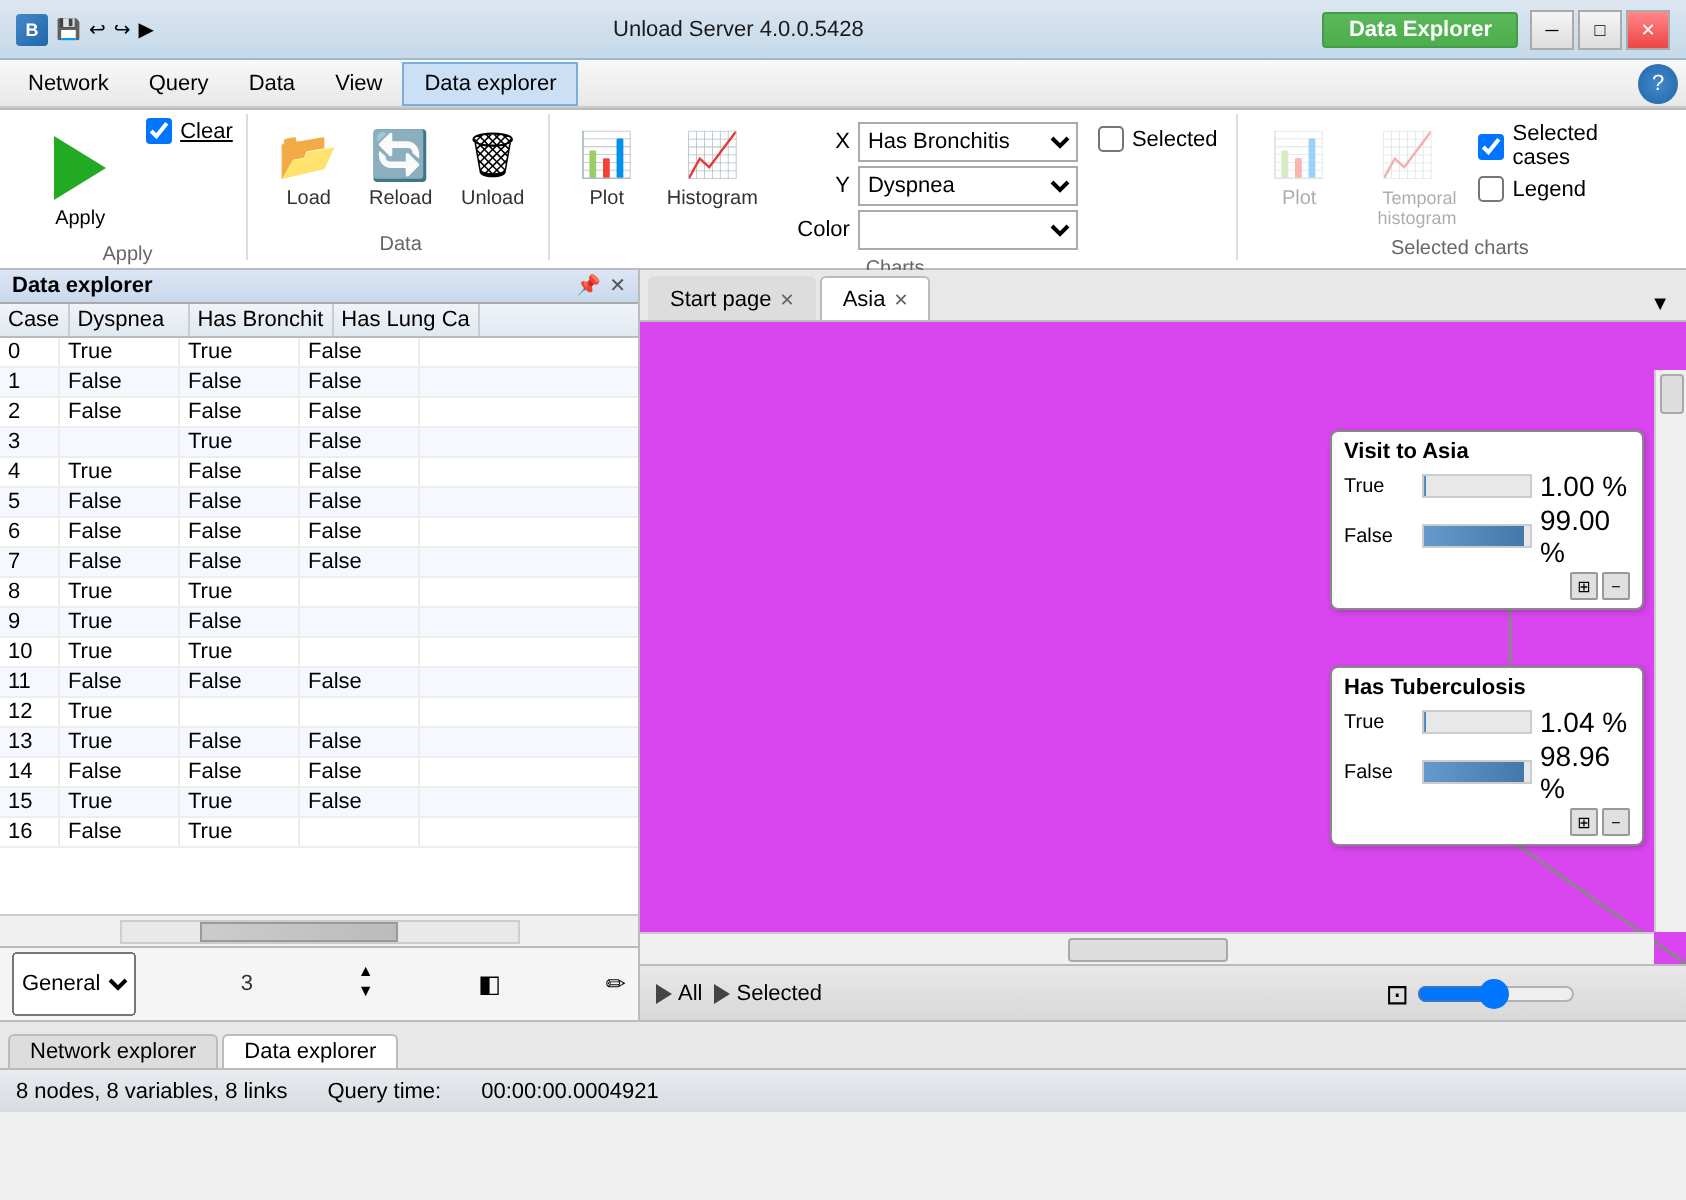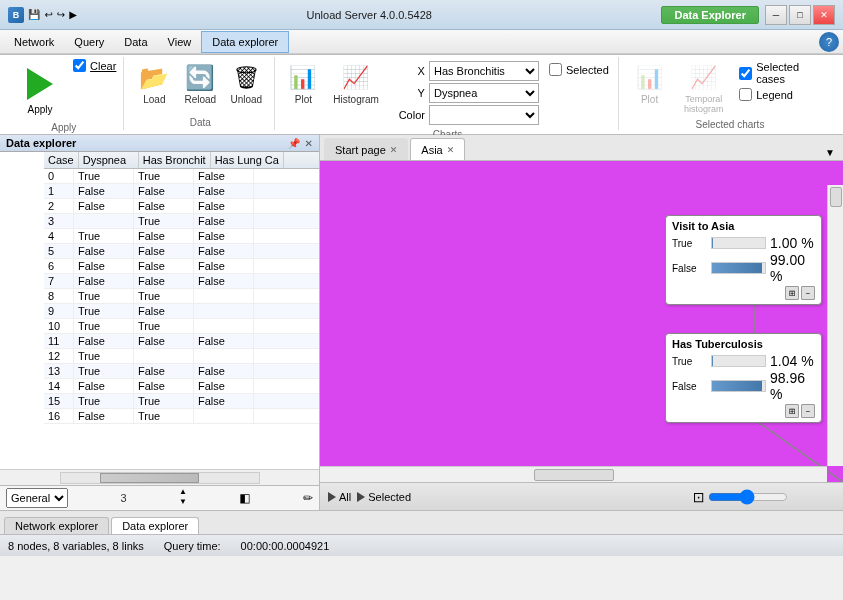--- a/index.html
+++ b/index.html
@@ -45,32 +45,32 @@
     
     .main-area { display: flex; height: 375px; }
 
     
     .data-panel { width: 320px; border-right: 1px solid #bbb; background: #fff; display: flex; flex-direction: column; }
     .data-panel-header { background: linear-gradient(to bottom, #dce6f4, #c8d8ec); padding: 2px 6px; display: flex; align-items: center; justify-content: space-between; border-bottom: 1px solid #aaa; }
     .data-panel-header-title { font-size: 11px; font-weight: bold; }
     .data-panel-controls { display: flex; gap: 4px; }
     .panel-ctrl-btn { font-size: 10px; cursor: pointer; color: #555; }
 
-    .data-table { flex: 1; overflow: hidden; margin-left: 44px; }
+    .data-table { flex: 1; overflow: hidden; }
     .table-header { display: flex; background: linear-gradient(to bottom, #f0f4f8, #e0e8f0); border-bottom: 1px solid #bbb; }
     .th { padding: 2px 4px; font-size: 11px; border-right: 1px solid #ccc; font-weight: normal; min-width: 60px; overflow: hidden; }
     .th:first-child { min-width: 30px; }
     .table-body { overflow-y: auto; height: 290px; }
     .tr { display: flex; border-bottom: 1px solid #eee; }
     .tr:nth-child(even) { background: #f5f9ff; }
     .td { padding: 1px 4px; font-size: 11px; border-right: 1px solid #eee; min-width: 60px; overflow: hidden; white-space: nowrap; }
     .td:first-child { min-width: 30px; }
 
     .data-panel-footer { border-top: 1px solid #bbb; padding: 2px 6px; display: flex; align-items: center; justify-content: space-between; background: #f5f5f5; }
-    .footer-select { font-size: 11px; height: 20px; }
+    .footer-select { font-size: 11px; height: 32px; }
     .footer-num { font-size: 11px; color: #333; }
     .footer-arrows { display: flex; flex-direction: column; gap: 0; }
     .footer-arrow-btn { font-size: 8px; height: 10px; cursor: pointer; line-height: 1; }
 
     
     .network-canvas { flex: 1; background: #d946ef; display: flex; flex-direction: column; position: relative; overflow: hidden; }
 
     
     .canvas-tabs { display: flex; background: #e8e8e8; border-bottom: 1px solid #bbb; padding: 2px 4px 0; align-items: flex-end; height: 26px; }
     .canvas-tab { padding: 2px 10px; font-size: 11px; cursor: pointer; border: 1px solid transparent; border-bottom: none; height: 22px; display: flex; align-items: center; gap: 4px; background: #ddd; border-radius: 3px 3px 0 0; margin-right: 2px; }
@@ -223,21 +223,21 @@
     </div>
 
     <div class="ribbon-group" style="min-width:180px;border-right:none;">
       <div class="ribbon-group-content" style="align-items:flex-start;">
         <div class="ribbon-btn disabled-btn" style="flex-direction:column;">
           <div class="icon" style="font-size:22px;">📊</div>
           <span class="label">Plot</span>
         </div>
         <div class="ribbon-btn disabled-btn" style="flex-direction:column;">
           <div class="icon" style="font-size:22px;">📈</div>
-          <span class="label" style="font-size:9px;max-width:50px;text-align:center;">Temporal histogram</span>
+          <span class="label" style="font-size:9px;max-width:50px;text-align:right;">Temporal histogram</span>
         </div>
         <div style="display:flex;flex-direction:column;gap:3px;padding:2px;">
           <label class="cb-row">
             <input type="checkbox" checked="" style="">
             <span>Selected cases</span>
           </label>
           <label class="cb-row">
             <input type="checkbox" style="">
             <span>Legend</span>
           </label>

